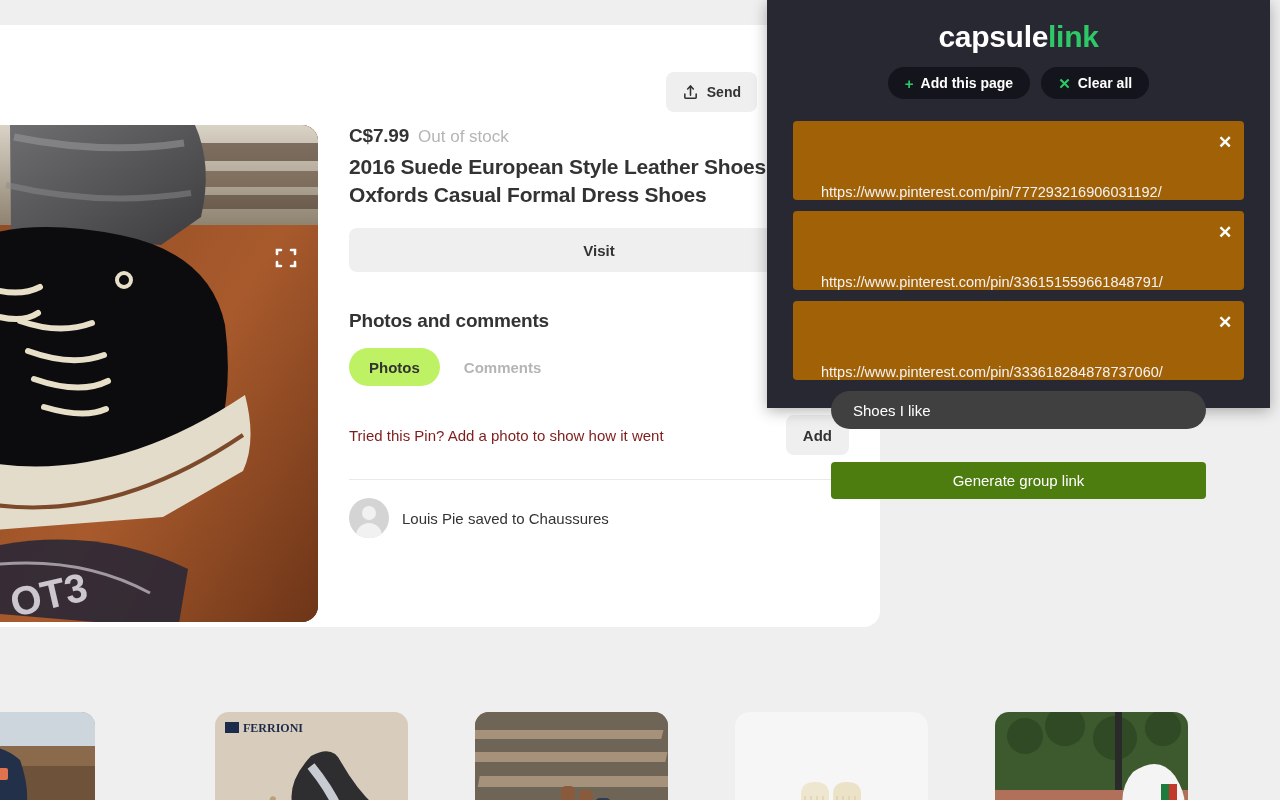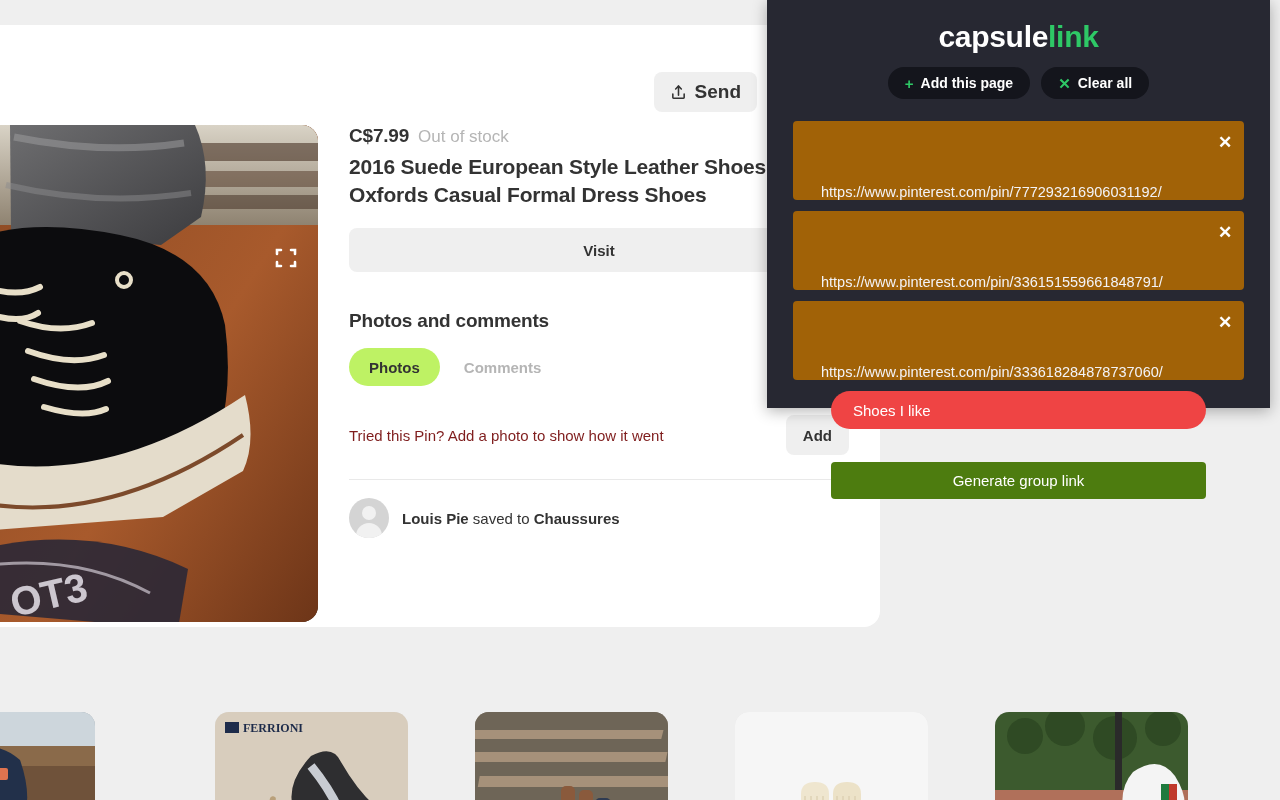--- a/index.html
+++ b/index.html
@@ -23,21 +23,21 @@
 
   #topbar {
     position: absolute; left: 0; top: 0;
     width: 880px; height: 70px;
   }
   #send-btn {
     position: absolute; right: 123px; top: 47px;
     height: 40px; padding: 0 16px;
     background: #efefef; border: none; border-radius: 8px;
     display: flex; align-items: center; gap: 8px;
-    font-size: 19px; font-weight: 700; color: #333;
+    font-size: 14px; font-weight: 700; color: #333;
     cursor: pointer;
   }
   .icon-send { width: 17px; height: 17px; display: block; }
 
   #hero {
     position: absolute; left: 0; top: 100px;
     width: 318px; height: 497px;
     border-radius: 0 16px 16px 0;
     overflow: hidden;
     background: #3a2a20;
@@ -93,21 +93,21 @@
   }
   .avatar::before {
     content: ""; position: absolute; left: 13px; top: 8px;
     width: 14px; height: 14px; border-radius: 50%; background: #f1f1f1;
   }
   .avatar::after {
     content: ""; position: absolute; left: 7px; top: 25px;
     width: 26px; height: 20px; border-radius: 13px 13px 0 0; background: #f1f1f1;
   }
   .saver-txt { font-size: 15px; color: #333; }
-  .saver-txt b { font-weight: 700; }
+  .saver-txt b { font-weight: 400; }
 
   
   #grid { position: absolute; left: 0; top: 712px; width: 1280px; height: 88px; }
   .gcell {
     position: absolute; top: 0; width: 193px; height: 130px;
     border-radius: 14px; overflow: hidden; background: #e3e3e3;
   }
 
   
   #panel {
@@ -146,21 +146,21 @@
   }
   .url-x {
     position: absolute; right: 8px; top: 10px;
     width: 22px; height: 22px; background: none; border: none;
     color: #fff; font-size: 17px; font-weight: 700; line-height: 1;
     cursor: pointer; display: flex; align-items: center; justify-content: center;
   }
 
   #name-input {
     display: block; margin: 8px auto 0; width: 375px; height: 38px;
-    background: #ef4444; border: none; border-radius: 19px;
+    background: #404040; border: none; border-radius: 19px;
     padding: 0 22px; color: #ffffff; font-size: 15px;
     font-family: "Liberation Sans", sans-serif;
   }
   #generate-btn {
     display: block; margin: 33px auto 0; width: 375px; height: 37px;
     background: #4d7c0f; border: none; border-radius: 4px;
     color: #ffffff; font-size: 15px; cursor: pointer;
     font-family: "Liberation Sans", sans-serif;
   }
 </style>

